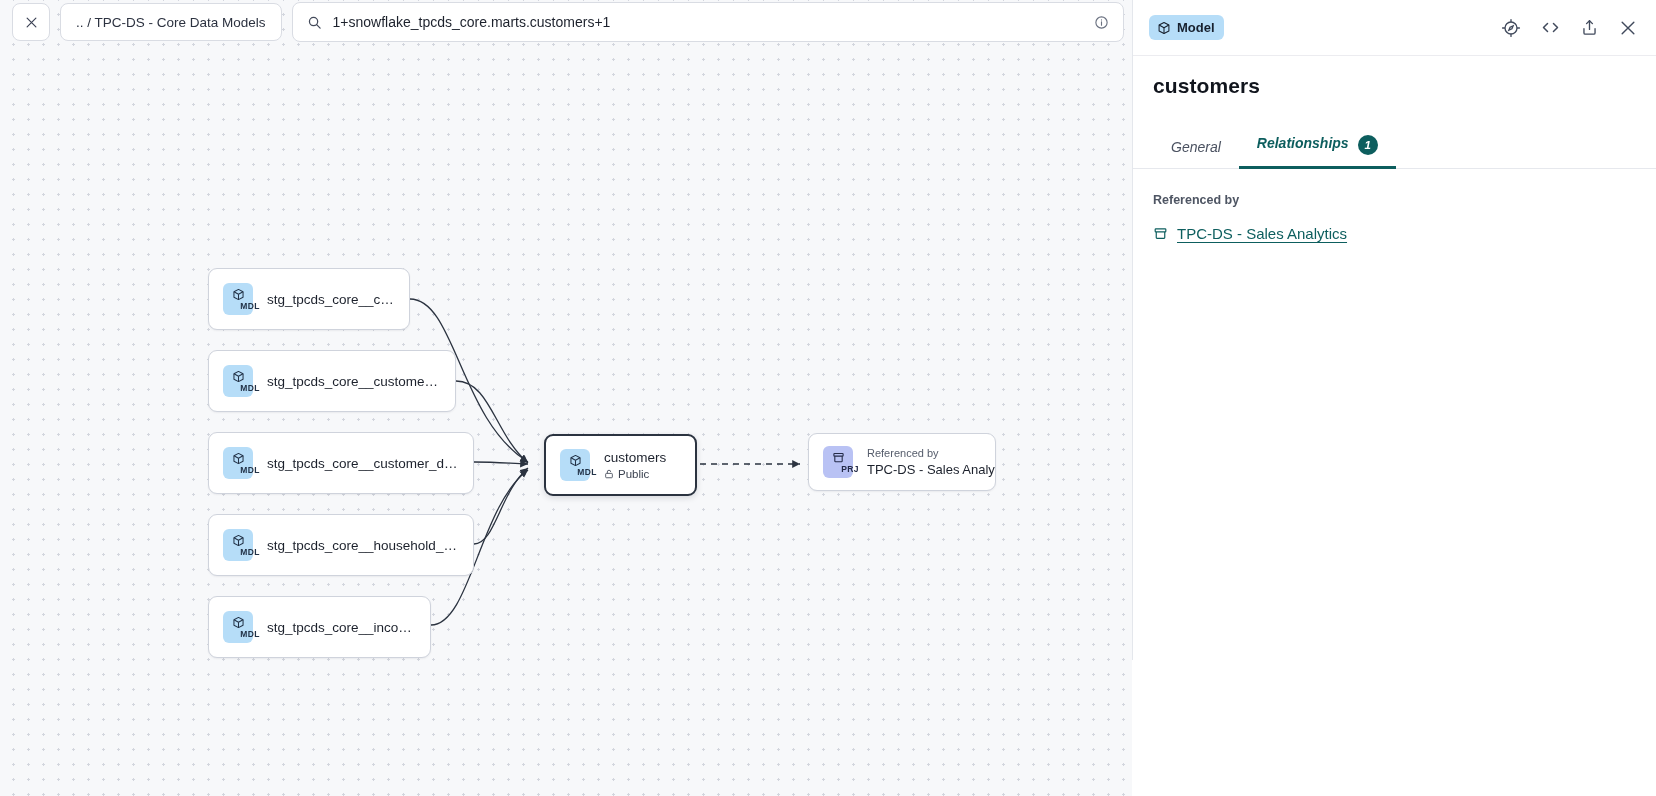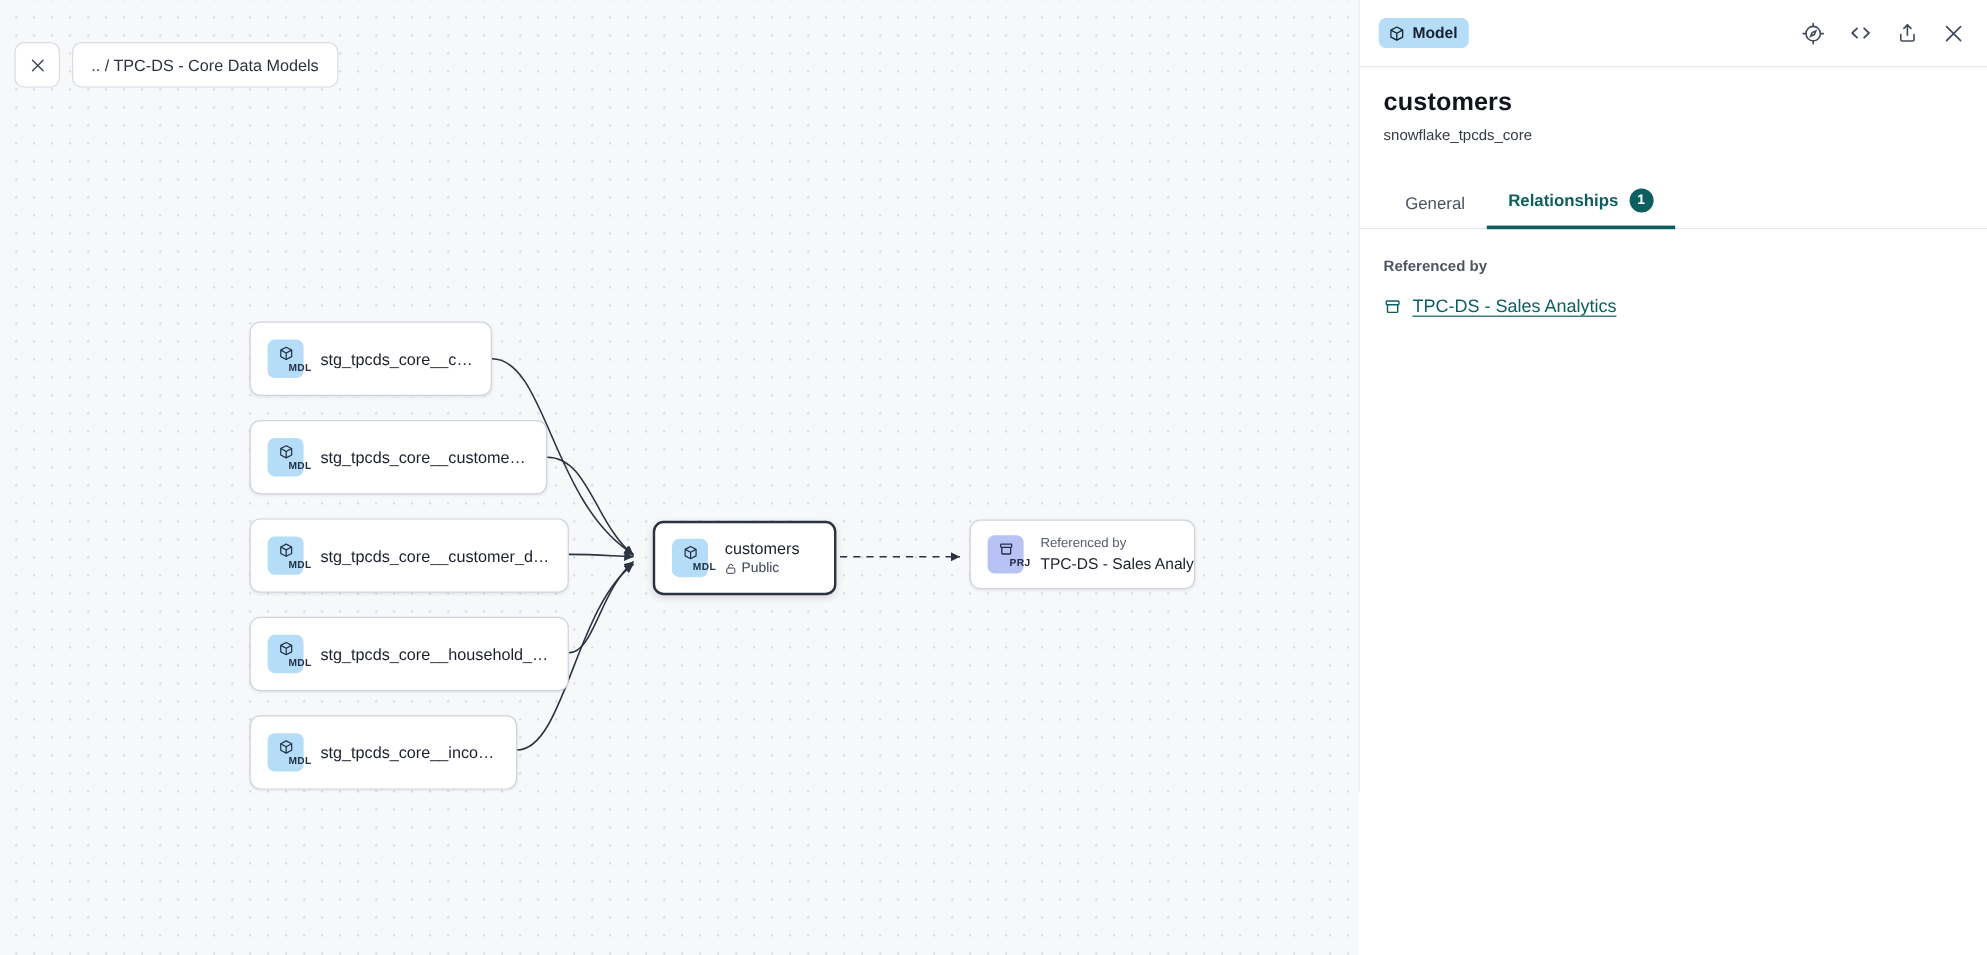--- a/index.html
+++ b/index.html
@@ -18,21 +18,21 @@
     width: 1132px; height: 796px;
     background-color: #f7f8fa;
     background-image: radial-gradient(circle, #d3d6de 1.1px, transparent 1.2px);
     background-size: 15px 15px;
     background-position: 6px 7px;
     overflow: hidden;
   }
 
   
   .toolbar {
-    position: absolute; top: 35px; left: 12px;
+    position: absolute; top: 2px; left: 12px;
     display: flex; align-items: center; gap: 10px;
     z-index: 5;
   }
   .tb-btn {
     height: 38px; min-width: 38px;
     background: #ffffff;
     border: 1px solid #d9dce3;
     border-radius: 8px;
     display: flex; align-items: center; justify-content: center;
     color: #3c4355;
@@ -139,23 +139,24 @@
     margin-top: 30px;
     display: flex; align-items: flex-end; gap: 0;
     border-bottom: 1px solid #e6e8ed;
     padding: 0 20px;
   }
   .tab {
     padding: 7px 18px 11px 18px;
     font-size: 14px; color: #4a5costume;
     color: #4a5160;
     cursor: pointer;
-    display: flex; align-items: center; gap: 9px;
+    display: flex; gap: 9px;
     border-bottom: 3px solid transparent;
     margin-bottom: -1px;
+    font-style: italic;
   }
   .tab.active { color: #0d5e5e; font-weight: 700; border-bottom-color: #0d5e5e; }
   .tab .cnt {
     min-width: 20px; height: 20px; padding: 0 6px;
     border-radius: 10px;
     background: #0d5e5e; color: #ffffff;
     font-size: 11.5px; font-weight: 700;
     display: inline-flex; align-items: center; justify-content: center;
   }
 
@@ -317,20 +318,36 @@
       <div class="tb-btn">
         <span class="icon">
           <svg width="15" height="15" viewBox="0 0 24 24" fill="none" stroke="currentColor" stroke-width="1.9" stroke-linecap="round">
               <path d="M5 5l14 14M19 5L5 19"></path>
             </svg>
         </span>
       </div>
       <div class="tb-breadcrumb">
         <span>.. / TPC-DS - Core Data Models</span>
       </div>
+      <div class="tb-search">
+        <span class="icon" style="color:#434a5a">
+          <svg width="15" height="15" viewBox="0 0 24 24" fill="none" stroke="currentColor" stroke-width="2" stroke-linecap="round">
+              <circle cx="10.5" cy="10.5" r="6.6"></circle>
+              <path d="M15.4 15.4 21 21"></path>
+            </svg>
+        </span>
+        <input class="s-val" value="1+snowflake_tpcds_core.marts.customers+1" placeholder="Search lineage" style="">
+        <span class="icon" style="color:#6a7180">
+          <svg width="15" height="15" viewBox="0 0 24 24" fill="none" stroke="currentColor" stroke-width="1.8" stroke-linecap="round">
+              <circle cx="12" cy="12" r="9"></circle>
+              <path d="M12 11v5.2"></path>
+              <circle cx="12" cy="7.8" r="0.9" fill="currentColor" stroke="none"></circle>
+            </svg>
+        </span>
+      </div>
 
     </div>
   </div>
 
   <div class="panel">
 
     <div class="panel-top">
       <span class="chip">
         <span class="icon">
           <svg width="14" height="14" viewBox="0 0 24 24" fill="none" stroke="currentColor" stroke-width="1.8" stroke-linejoin="round">
@@ -366,21 +383,20 @@
         <span class="icon">
           <svg width="20" height="20" viewBox="0 0 24 24" fill="none" stroke="currentColor" stroke-width="1.7" stroke-linecap="round">
               <path d="M5 5l14 14M19 5L5 19"></path>
             </svg>
         </span>
       </span>
     </div>
 
     <div class="panel-head">
       <div class="panel-title">customers</div>
-      <div class="panel-sub">snowflake_tpcds_core</div>
     </div>
 
     <div class="tabs">
       <div class="tab">
         <span>General</span>
       </div>
       <div class="tab active">
         <span>Relationships</span>
         <span class="cnt">1</span>
       </div>

